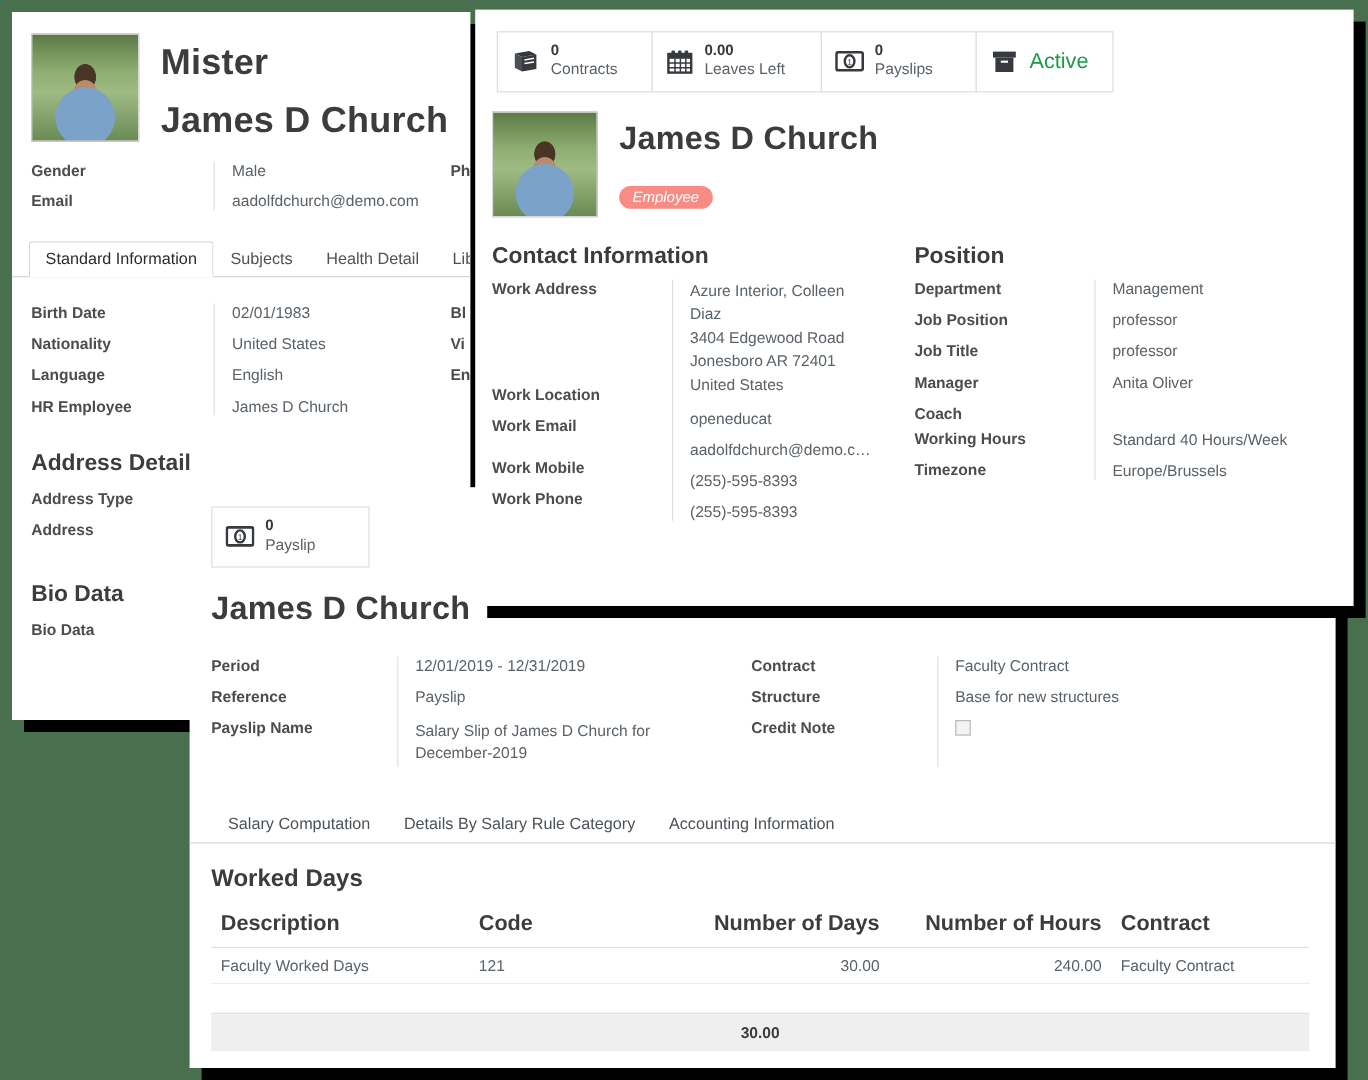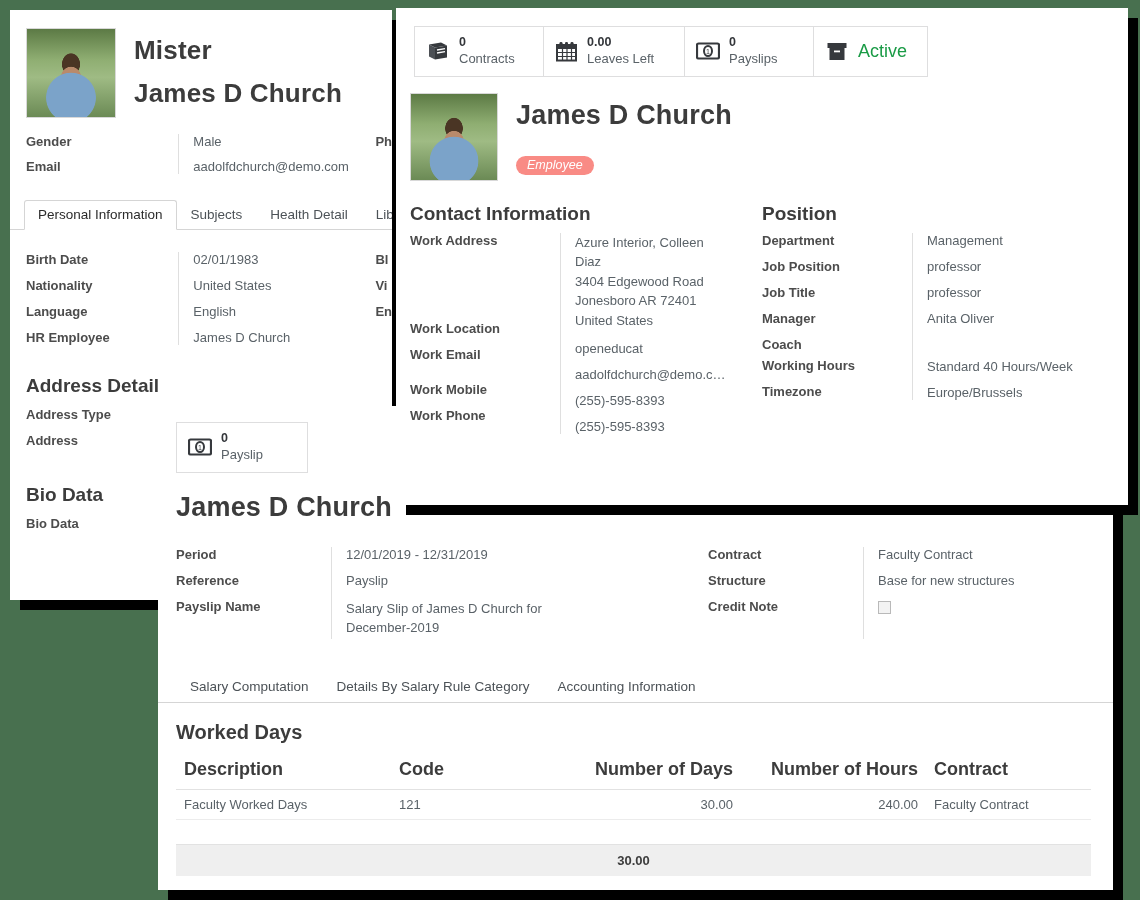--- a/index.html
+++ b/index.html
@@ -35,21 +35,21 @@
     background-color: #6f8d5c;
     background-image:
       radial-gradient(circle at 50% 78%, #7ba3c9 0 30%, rgba(123,163,201,0) 31%),
       radial-gradient(ellipse at 50% 56%, #b98a6b 0 16%, rgba(185,138,107,0) 17%),
       radial-gradient(ellipse at 50% 40%, #4a3524 0 14%, rgba(74,53,36,0) 15%),
       linear-gradient(180deg,#5c7a45 0%, #8fae72 35%, #9fbb84 55%, #6b8a55 100%);
     border: 1px solid #d8d8d8;
     flex: none;
   }
   .display-name {
-    font-size: 26px;
+    font-size: 30px;
     font-weight: bold;
     color: #3c3c3c;
     letter-spacing: .2px;
     line-height: 1.25;
   }
   .fld-label {
     font-size: 13px;
     font-weight: bold;
     color: #4c4c4c;
     white-space: nowrap;
@@ -172,21 +172,21 @@
       <div class="divider-col" style="padding-left:14px; width:190px;">
         <div class="fld-value" style="margin-bottom:10px;">Male</div>
         <div class="fld-value">aadolfdchurch@demo.com</div>
       </div>
       <div style="padding-left:10px;">
         <div class="fld-label">Ph</div>
       </div>
     </div>
 
     <div class="tabs" style="margin-top:22px;">
-      <div class="tab active">Personal Information</div>
+      <div class="tab active">Standard Information</div>
       <div class="tab">Subjects</div>
       <div class="tab">Health Detail</div>
       <div class="tab">Librar</div>
     </div>
 
     <div style="display:flex; padding:22px 0 0 16px;">
       <div style="width:155px;">
         <div class="fld-label" style="margin-bottom:11px;">Birth Date</div>
         <div class="fld-label" style="margin-bottom:11px;">Nationality</div>
         <div class="fld-label" style="margin-bottom:11px;">Language</div>
@@ -236,21 +236,21 @@
           <span class="num" style="display:block;">0</span>
           <span class="cap">Payslip</span>
         </span>
       </div>
     </div>
 
     <div style="padding:18px 0 0 18px;">
       <div class="display-name" style="font-size:27px;">James D Church</div>
     </div>
 
-    <div style="display:flex; padding:22px 0 0 18px;justify-content:space-between;">
+    <div style="display:flex; padding:22px 0 0 18px;">
       <div style="display:flex; width:450px;">
         <div style="width:155px;">
           <div class="fld-label" style="margin-bottom:11px;">Period</div>
           <div class="fld-label" style="margin-bottom:11px;">Reference</div>
           <div class="fld-label">Payslip Name</div>
         </div>
         <div class="divider-col" style="padding-left:14px; width:240px;">
           <div class="fld-value" style="margin-bottom:11px;">12/01/2019 - 12/31/2019</div>
           <div class="fld-value" style="margin-bottom:11px;">Payslip</div>
           <div class="fld-value" style="max-width:215px; line-height:1.5;">Salary Slip of James D Church for December-2019</div>

